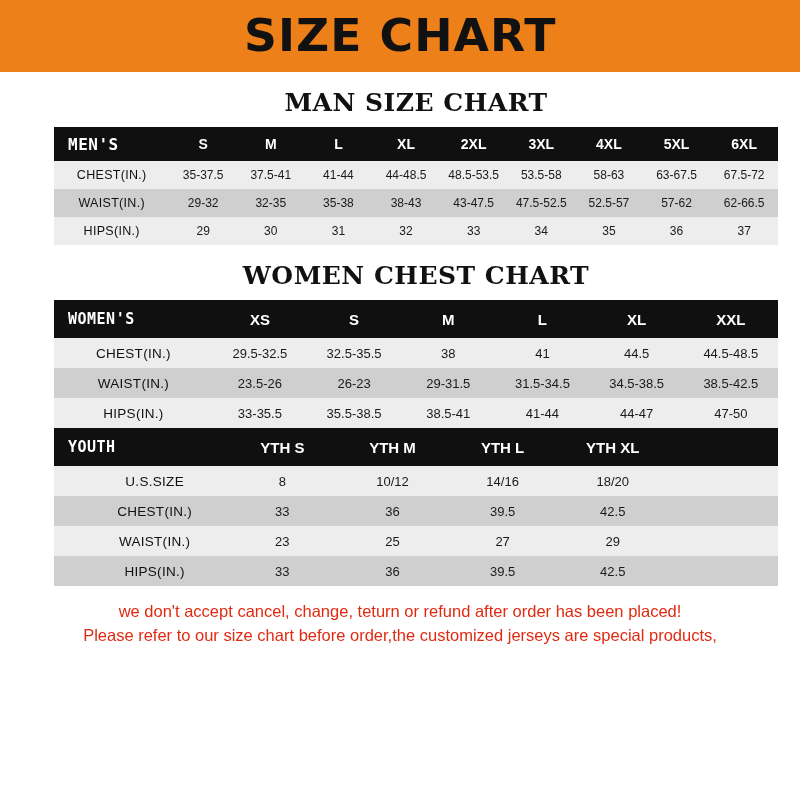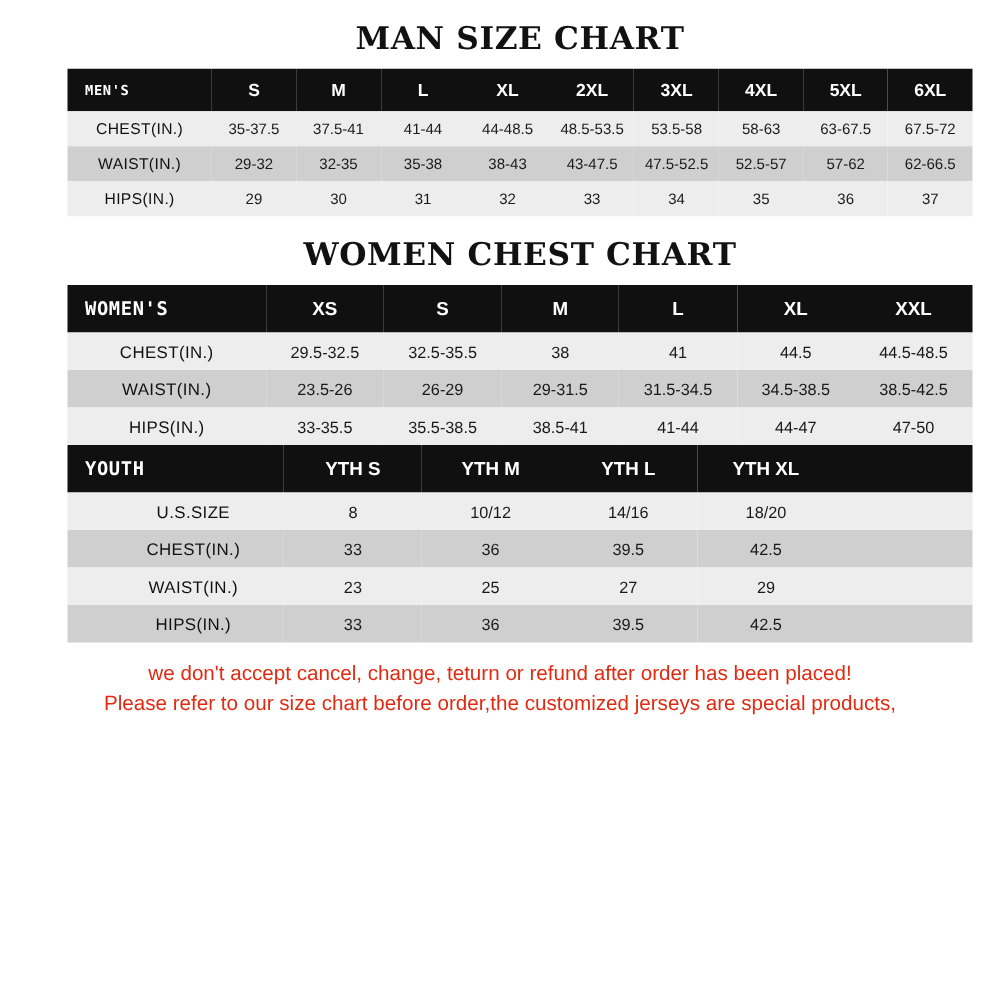--- a/index.html
+++ b/index.html
@@ -70,21 +70,21 @@
     background: #101010;
     color: #ffffff;
     font-weight: bold;
     font-size: 14px;
     height: 34px;
   }
   table.chart thead th.corner {
     text-align: left;
     padding-left: 14px;
     font-family: "DejaVu Sans Mono", monospace;
-    font-size: 11px;
+    font-size: 16px;
     letter-spacing: 0.5px;
   }
   table.chart tbody tr.odd td {
     background: #ededed;
   }
   table.chart tbody tr.even td {
     background: #cfcfcf;
   }
   table.chart tbody td.rowhead {
     font-size: 12.5px;
@@ -127,20 +127,23 @@
   }
   .note div {
     white-space: nowrap;
   }
 </style>
 </head>
 <body>
 
 <div class="page">
 
+  <div class="banner">
+    <div class="banner-title">SIZE CHART</div>
+  </div>
 
   <div class="section man">
     <div class="section-title">MAN SIZE CHART</div>
     <table class="chart">
       <thead>
         <tr>
           <th class="corner" style="width:14%">MEN'S</th>
           <th>S</th>
           <th>M</th>
           <th>L</th>
@@ -213,21 +216,21 @@
           <td>29.5-32.5</td>
           <td>32.5-35.5</td>
           <td>38</td>
           <td>41</td>
           <td>44.5</td>
           <td>44.5-48.5</td>
         </tr>
         <tr class="even">
           <td class="rowhead">WAIST(IN.)</td>
           <td>23.5-26</td>
-          <td>26-29</td>
+          <td>26-23</td>
           <td>29-31.5</td>
           <td>31.5-34.5</td>
           <td>34.5-38.5</td>
           <td>38.5-42.5</td>
         </tr>
         <tr class="odd">
           <td class="rowhead">HIPS(IN.)</td>
           <td>33-35.5</td>
           <td>35.5-38.5</td>
           <td>38.5-41</td>

